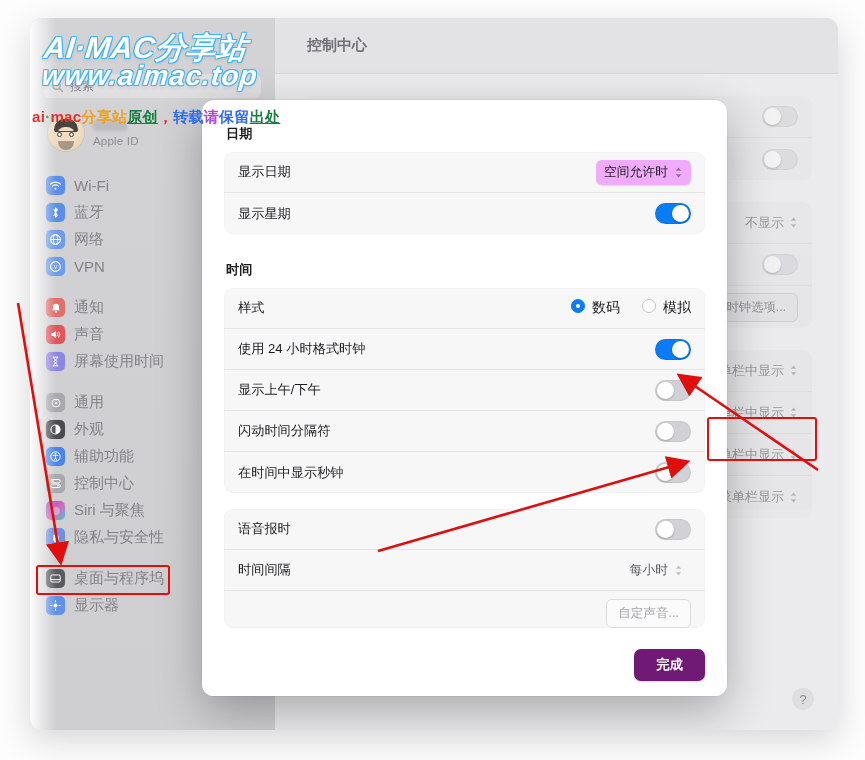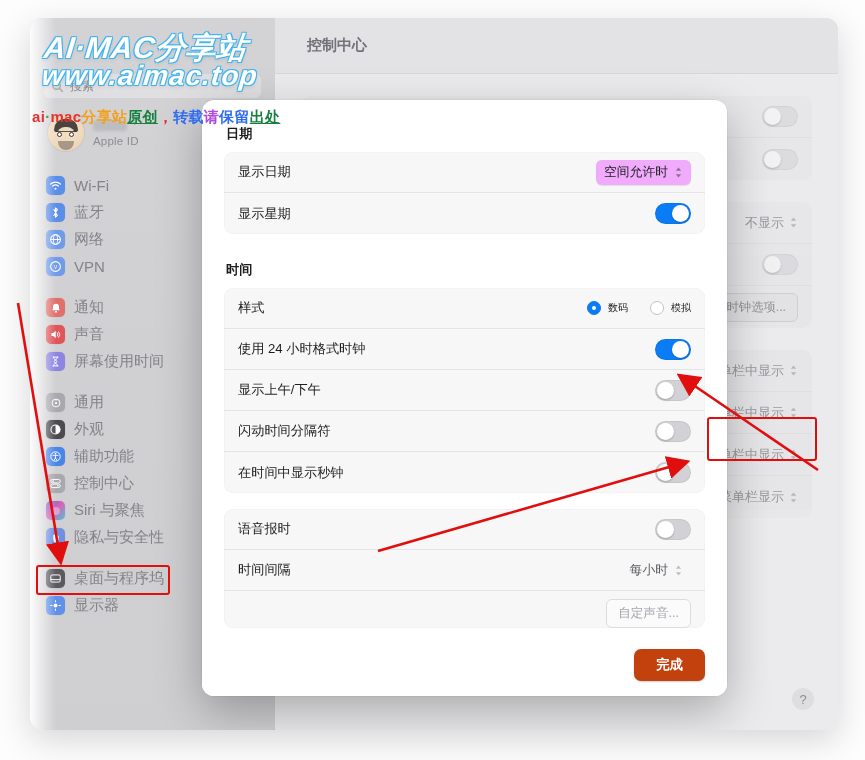--- a/index.html
+++ b/index.html
@@ -194,21 +194,21 @@
   .row:last-child { border-bottom: none; }
   .row-label { font-size: 13.2px; color: #1d1d1f; }
   .popup {
     display: inline-flex; align-items: center; gap: 6px;
     background: #f0abfc; border-radius: 6px; padding: 4px 8px;
     font-size: 12.8px; color: #1d1d1f;
     box-shadow: 0 .5px 1px rgba(0,0,0,0.10);
   }
   .popup.plain { background: transparent; box-shadow: none; color: #5c5c61; }
   .radios { display: flex; align-items: center; gap: 22px; }
-  .radio { display: flex; align-items: flex-start; gap: 7px; font-size: 10px; color: #1d1d1f; }
+  .radio { display: flex; align-items: flex-start; gap: 7px; font-size: 14px; color: #1d1d1f; }
   .dot {
     width: 14px; height: 14px; border-radius: 50%;
     border: 1px solid #c3c3c7; background: #fff; position: relative;
     flex: 0 0 auto;
   }
   .dot.sel { background: #0a7cf5; border-color: #0a7cf5; }
   .dot.sel::after {
     content: ""; position: absolute; left: 4px; top: 4px;
     width: 4px; height: 4px; border-radius: 50%; background: #fff;
   }
@@ -219,21 +219,21 @@
     border: 1px solid #dcdcde; background: #fbfbfc; color: #a6a6ab;
     font-size: 12.6px; border-radius: 6px; padding: 5px 11px;
   }
   .sheet-footer {
     flex: 0 0 auto; height: 62px;
     display: flex; align-items: center; justify-content: flex-end;
     padding: 0 22px;
     background: #fff;
   }
   .primary-btn {
-    background: #c2410c; color: #fff; border: none;
+    background: #701a75; color: #fff; border: none;
     font-size: 13.4px; font-weight: 600;
     border-radius: 7px; padding: 7px 22px;
     box-shadow: 0 1px 2px rgba(0,0,0,0.18);
   }
 
   
   .anno-svg {
     position: absolute; left: 0; top: 0; width: 865px; height: 760px;
     pointer-events: none;
   }

